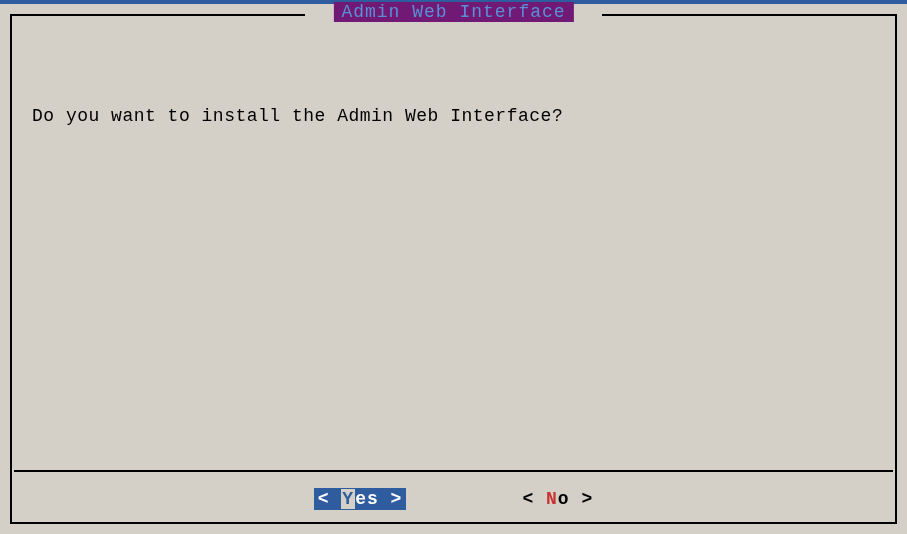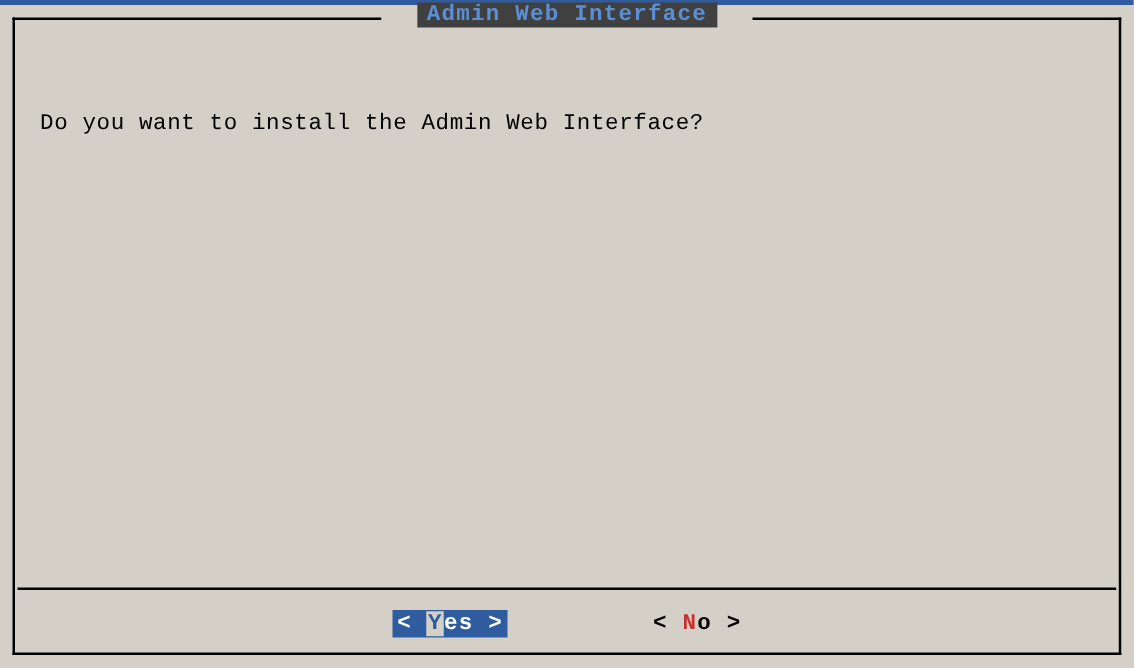--- a/index.html
+++ b/index.html
@@ -20,23 +20,23 @@
     .dialog-container {
       position: relative;
       margin: 0 10px 10px 10px;
       height: 520px;
     }
     .dialog-title {
       position: absolute;
       top: -2px;
       left: 50%;
       transform: translateX(-50%);
-      background: #404040;
+      background: #701a75;
       color: #5a8fd6;
-      font-weight: bold;
+      font-weight: normal;
       padding: 0 8px;
       z-index: 2;
       letter-spacing: 1px;
     }
     .dialog-frame {
       position: absolute;
       top: 10px;
       left: 0;
       right: 0;
       bottom: 0;
@@ -61,21 +61,21 @@
     }
     .content-area {
       position: absolute;
       top: 40px;
       left: 20px;
       right: 20px;
       height: 420px;
     }
     .question {
       color: #000;
-      margin-top: 35px;
+      margin-top: 52px;
       letter-spacing: 0.5px;
     }
     .separator {
       position: absolute;
       bottom: 50px;
       left: 2px;
       right: 2px;
       height: 2px;
       background: #000;
     }

